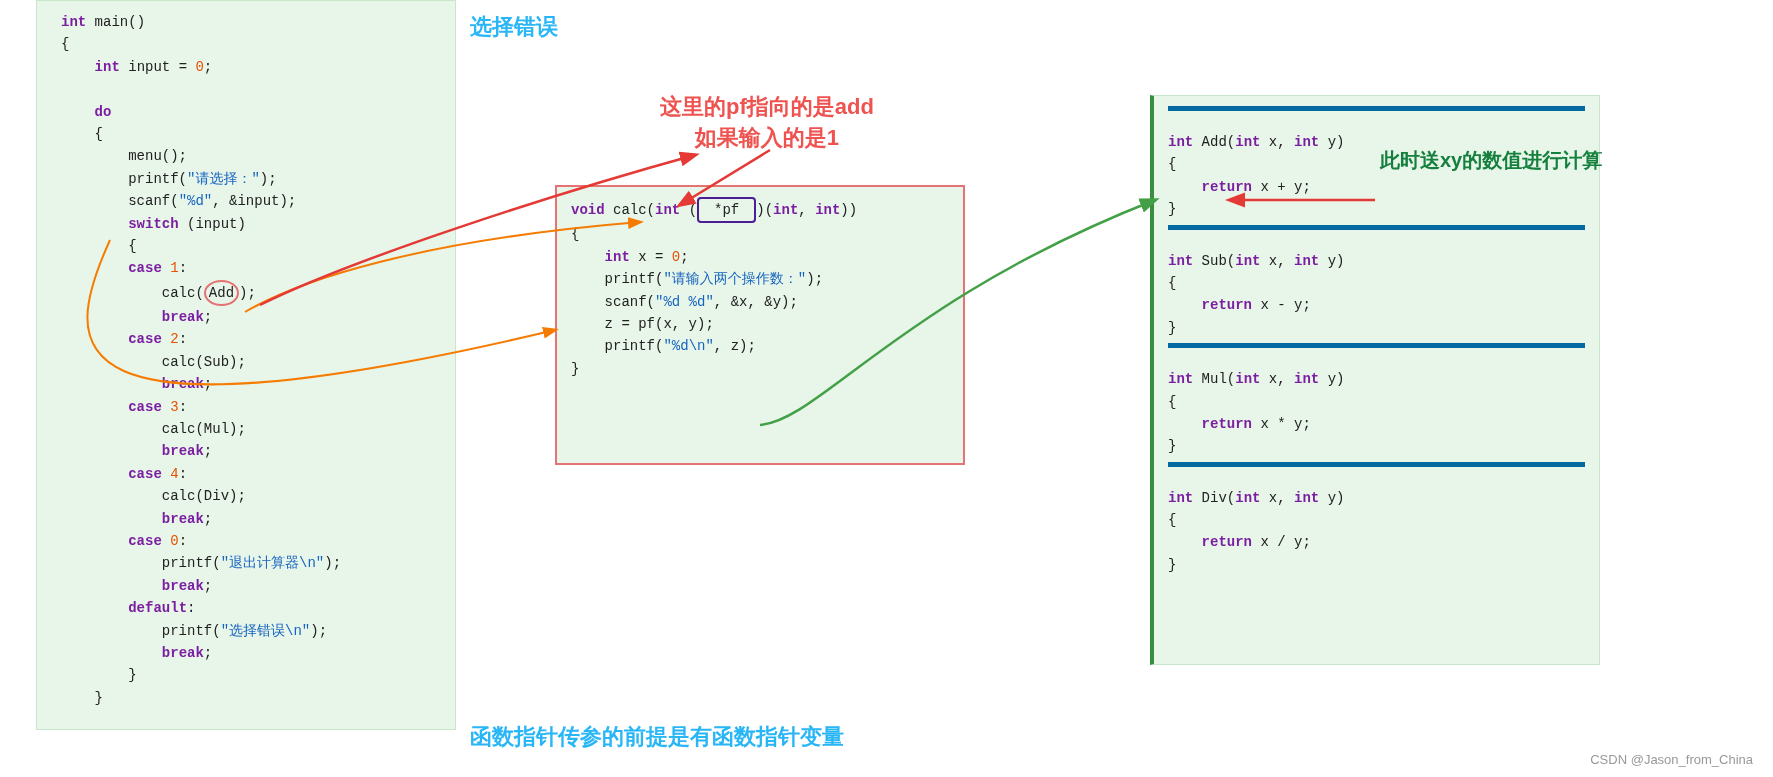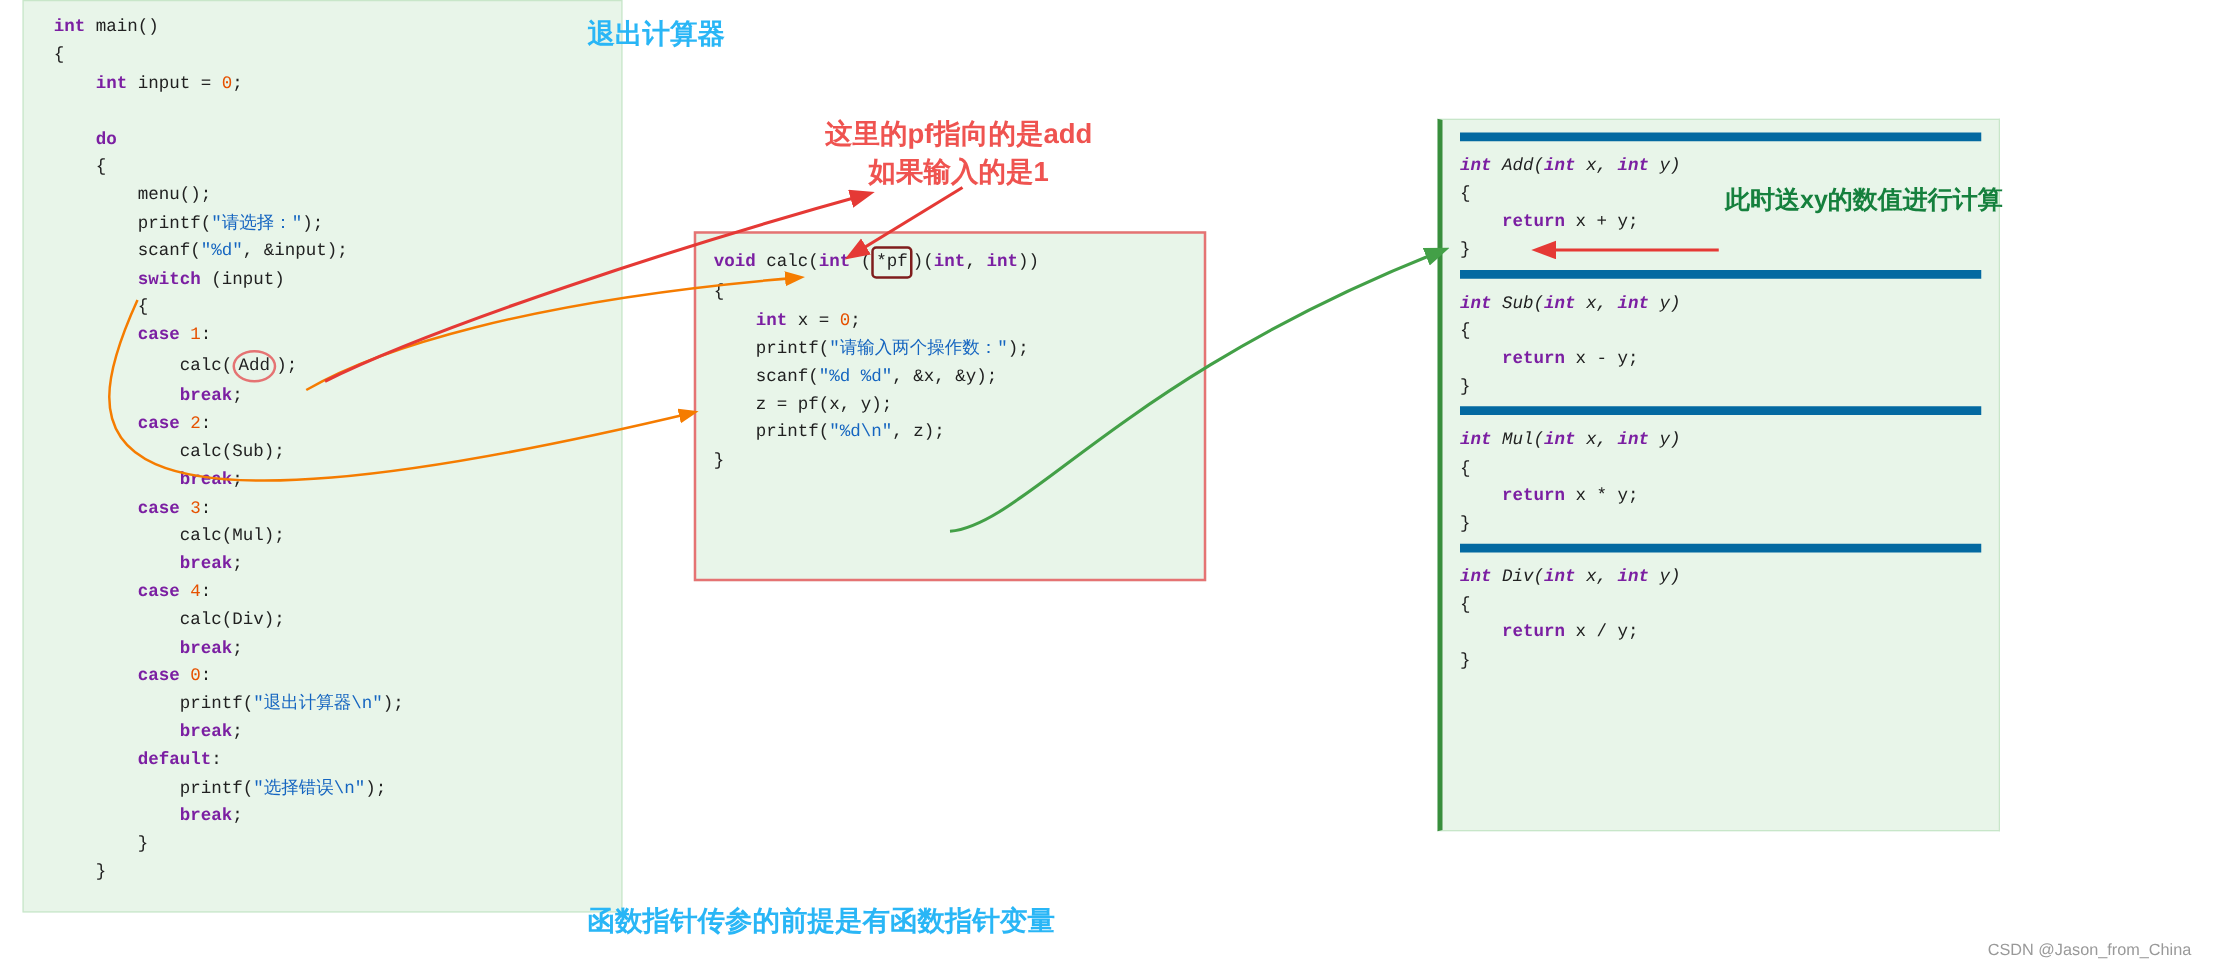--- a/index.html
+++ b/index.html
@@ -17,23 +17,23 @@
       position: absolute;
       background: #e8f5e9;
       border: 1px solid #c8e6c9;
       font-size: 14px;
       line-height: 1.6;
       padding: 10px 14px;
     }
 
     
     #panel-left {
-      left: 18px;
+      left: 36px;
       top: 0px;
-      width: 480px;
+      width: 420px;
       height: 730px;
       background: #e8f5e9;
       padding-left: 24px;
     }
 
     
     #panel-mid {
       left: 555px;
       top: 185px;
       width: 410px;
@@ -61,23 +61,23 @@
     .str { color: #1565c0; } 
     .num { color: #e65100; }
     .highlight-circle {
       display: inline-block;
       border: 2px solid #e57373;
       border-radius: 50%;
       padding: 0 3px;
     }
     .highlight-box {
       display: inline-block;
-      border: 2px solid #7f1d1d;
+      border: 2px solid #4c1d95;
       border-radius: 4px;
-      padding: 0 2px;
+      padding: 0 15px;
     }
 
     
     .annotation {
       position: absolute;
       font-family: 'Microsoft YaHei', SimHei, sans-serif;
       font-weight: bold;
     }
 
     #ann-callback {
@@ -127,23 +127,22 @@
       left: 0;
       width: 1773px;
       height: 777px;
       pointer-events: none;
     }
 
     .right-fn-block {
       margin-bottom: 4px;
     }
     .right-fn-header {
-      border-top: 7px solid #0369a1;
-      padding-top: 9px;
-      font-style: italic;
+      border-top: 5px solid #0369a1;
+      padding-top: 20px;
     }
   </style>
 </head>
 <body>
 
 <div id="panel-left" class="code-panel">
   <div class="code-line"><span class="kw">int</span> main()</div>
   <div class="code-line">{</div>
   <div class="code-line">    <span class="kw">int</span> input = <span class="num">0</span>;</div>
   <div class="code-line">&nbsp;</div>
@@ -211,21 +210,21 @@
   </div>
 
   <div class="right-fn-block">
     <div class="code-line right-fn-header"><span class="kw">int</span> Div(<span class="kw">int</span> x, <span class="kw">int</span> y)</div>
     <div class="code-line">{</div>
     <div class="code-line">    <span class="kw">return</span> x / y;</div>
     <div class="code-line">}</div>
   </div>
 </div>
 
-<div id="ann-callback" class="annotation">退出计算器</div>
+<div id="ann-callback" class="annotation">选择错误</div>
 
 <div id="ann-pf" class="annotation">
   <span>这里的pf指向的是add</span><br>
   <span>如果输入的是1</span>
 </div>
 
 <div id="ann-xy" class="annotation">此时送xy的数值进行计算</div>
 
 <div id="ann-bottom" class="annotation">函数指针传参的前提是有函数指针变量</div>
 

